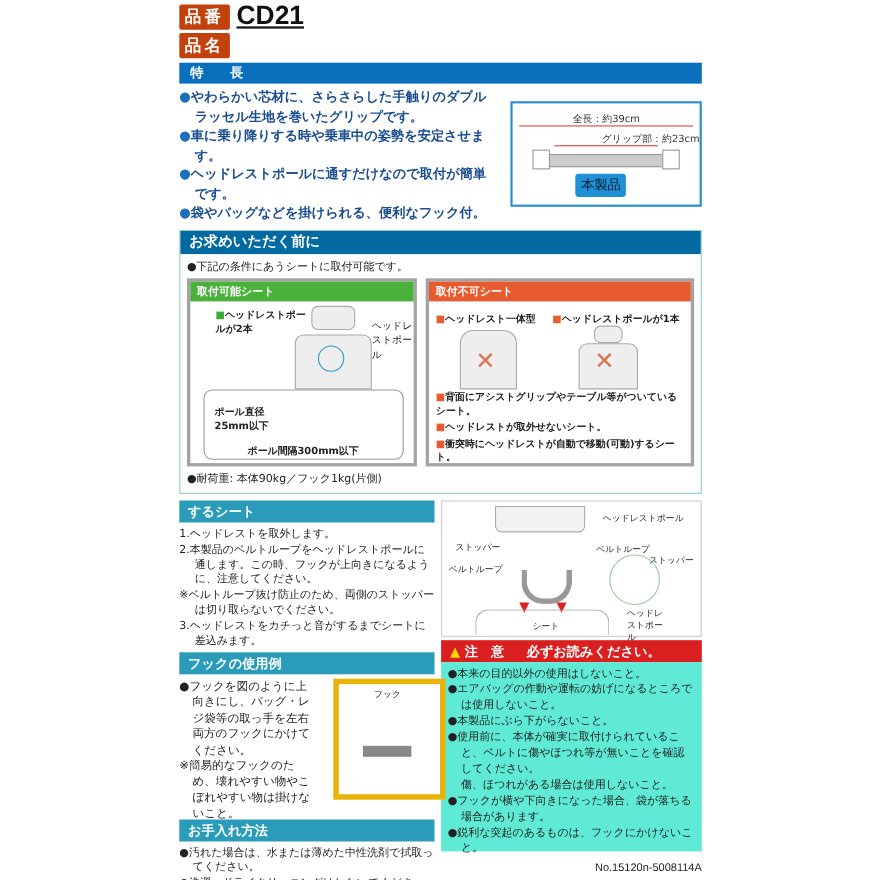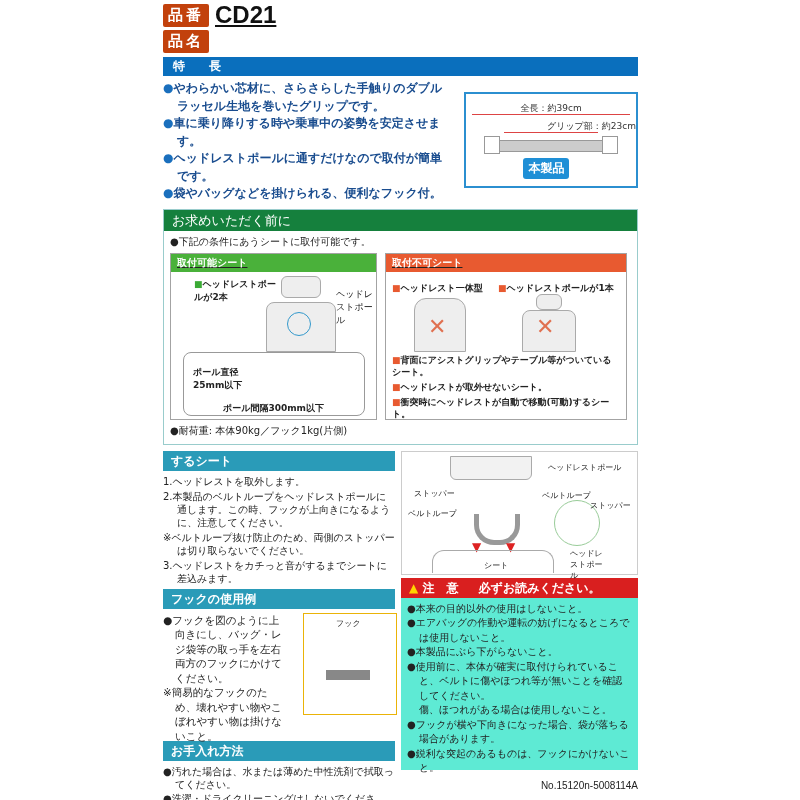--- a/index.html
+++ b/index.html
@@ -18,45 +18,45 @@
   .flist div { padding-left:14px; text-indent:-14px; }
   .flist div::before { content:"●"; color:#1a6fbd; }
   .product-box { margin-left:12px; margin-top:12px; width:170px; height:92px; border:2px solid #2b8fd0; position:relative; font-size:9px; color:#333; }
   .product-box .len1 { position:absolute; top:8px; left:0; right:0; text-align:center; }
   .product-box .len2 { position:absolute; top:26px; left:0; right:0; text-align:right; }
   .product-box .arrow1 { position:absolute; top:20px; left:6px; right:6px; border-top:1px solid #d44; }
   .product-box .arrow2 { position:absolute; top:38px; left:38px; right:38px; border-top:1px solid #d44; }
   .product-box .grip { position:absolute; top:46px; left:30px; right:30px; height:10px; background:#ccc; border:1px solid #999; }
   .product-box .endl, .product-box .endr { position:absolute; top:42px; width:14px; height:16px; background:#fff; border:1px solid #999; }
   .product-box .endl { left:18px; } .product-box .endr { right:18px; }
-  .product-box .badge { position:absolute; top:64px; left:57px; background:#1f8fd6; color:#ffffff; font-weight:bold; font-size:12px; padding:2px 5px; border-radius:3px; }
+  .product-box .badge { position:absolute; top:64px; left:57px; background:#1f8fd6; color:#0f172a; font-weight:normal; font-size:12px; padding:2px 5px; border-radius:3px; }
   .green-sec { margin-top:6px; border:1px solid #9cc; }
-  .bar-green { background:#15803d; color:#fff; font-weight:normal; font-size:13px; padding:2px 8px; height:17px; line-height:17px; }
+  .bar-green { background:#0369a1; color:#fff; font-weight:bold; font-size:13px; padding:2px 8px; height:17px; line-height:17px; }
   .note { font-size:10px; margin:4px 6px; }
   .cols { display:flex; gap:8px; margin:0 6px; }
-  .col { border:1px solid #a3a3a3; height:165px; position:relative; font-size:9px;text-decoration:underline; }
+  .col { border:3px solid #a3a3a3; height:165px; position:relative; font-size:9px; }
   .col.ok { width:205px; } .col.ng { width:240px; }
   .colhdr { color:#fff; font-weight:bold; font-size:10px; padding:2px 6px; }
   .ok .colhdr { background:#4ab13a; } .ng .colhdr { background:#e85a30; }
   .sq-g::before { content:"■"; color:#3aaa35; }
   .sq-o::before { content:"■"; color:#e85a30; }
   .abs { position:absolute; }
   .seat { position:absolute; background:#eee; border:1px solid #aaa; border-radius:8px 8px 0 0; }
   .xmark { position:absolute; color:#e07050; font-size:22px; }
   .loadnote { font-size:10px; margin:4px 6px 6px; }
   .twocol { display:flex; margin-top:6px; }
   .lcol { width:232px; }
   .rcol { width:237px; margin-left:6px; }
   .bar-teal { background:#2a9bb8; color:#fff; font-weight:bold; font-size:12px; padding:2px 8px; height:16px; line-height:16px; }
   .steps { font-size:10px; line-height:13px; margin:4px 0 4px; }
   .steps div { padding-left:14px; text-indent:-14px; margin-bottom:2px; }
   .diagram { border:1px solid #ccc; height:122px; position:relative; font-size:8px; }
   .hooktext { font-size:10.5px; line-height:14.5px; width:122px; }
   .hooktext div { padding-left:12px; text-indent:-12px; }
-  .hookfig { position:absolute; left:140px; top:30px; width:92px; height:100px; border:1px solid #eab308; font-size:8px; }
+  .hookfig { position:absolute; left:140px; top:30px; width:92px; height:100px; border:5px solid #eab308; font-size:8px; }
   .care { font-size:10px; line-height:13px; margin-top:4px; }
   .care div { padding-left:12px; text-indent:-12px; margin-bottom:1px; }
   .warnbar { background:#d91f1f; color:#fff; font-weight:bold; font-size:12px; padding:2px 8px; height:16px; line-height:16px; margin-top:3px; }
   .warnbody { background:#5eead4; font-size:10px; line-height:14.5px; padding:4px 6px 8px; height:160px; }
   .warnbody div { padding-left:12px; text-indent:-12px; }
   .warnbody .cont { padding-left:12px; text-indent:0; }
   .docno { text-align:right; font-size:10px; margin-top:10px; font-family:"Liberation Sans", sans-serif; }
 </style>
 </head>
 <body>

